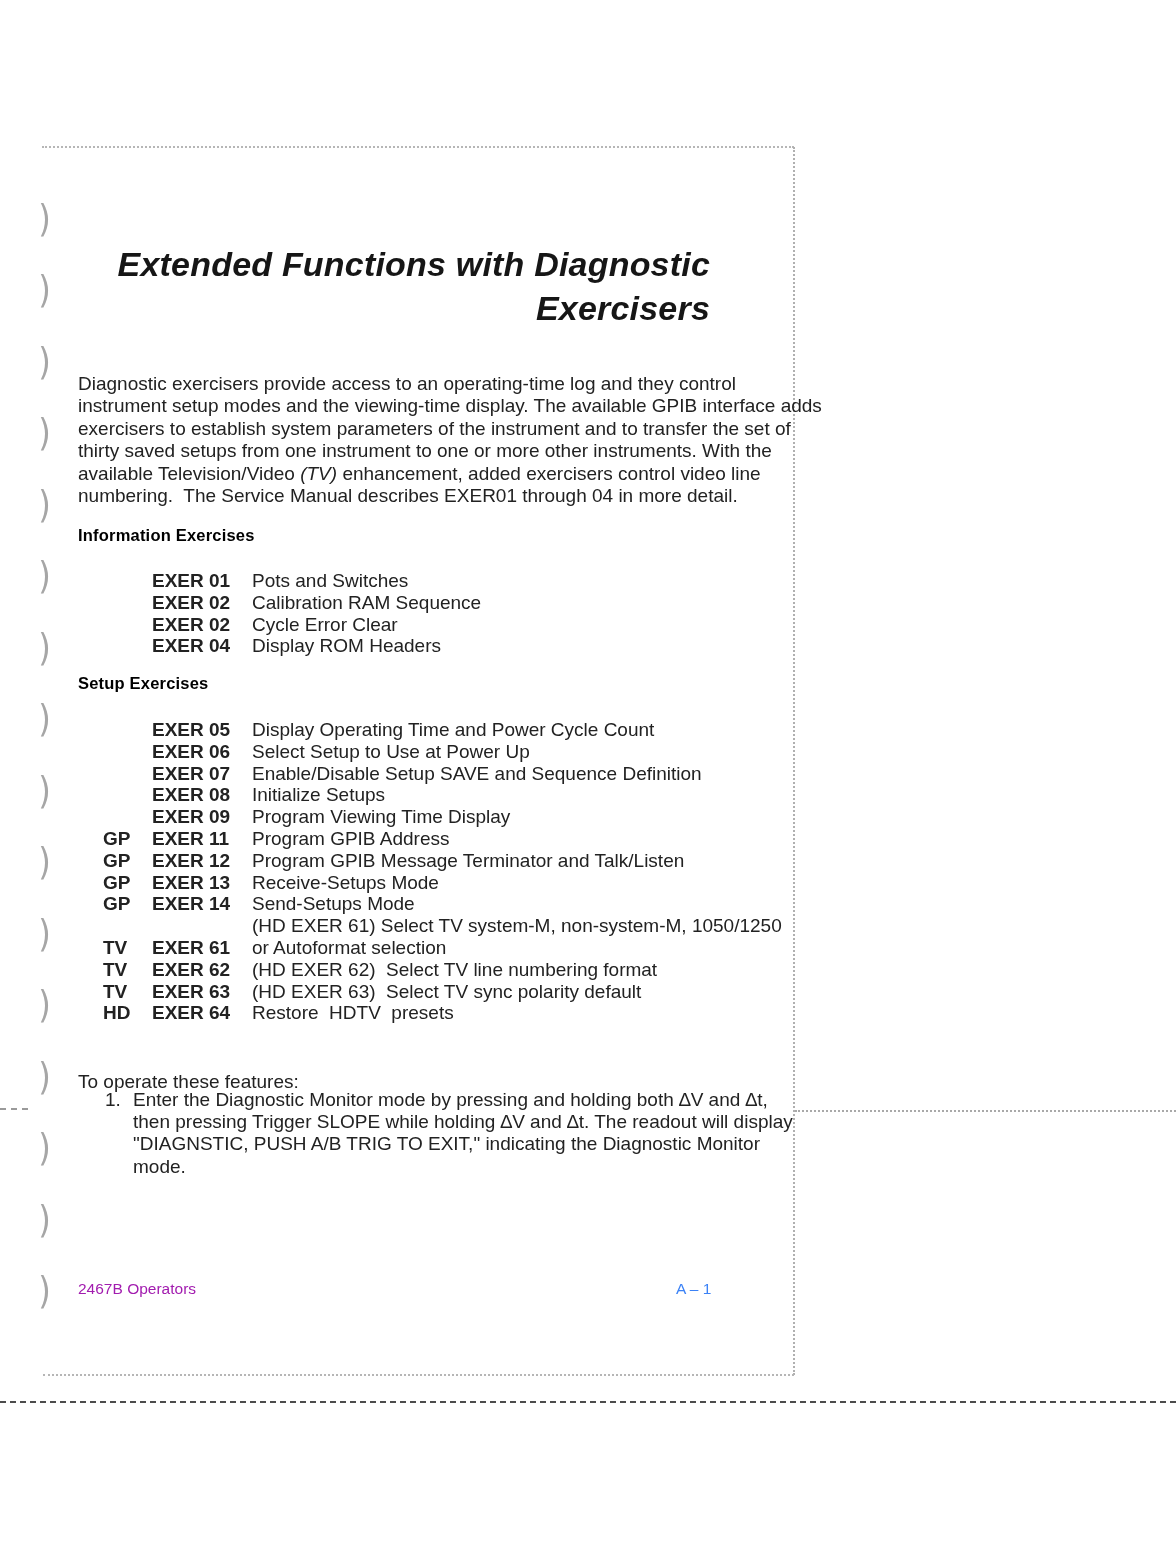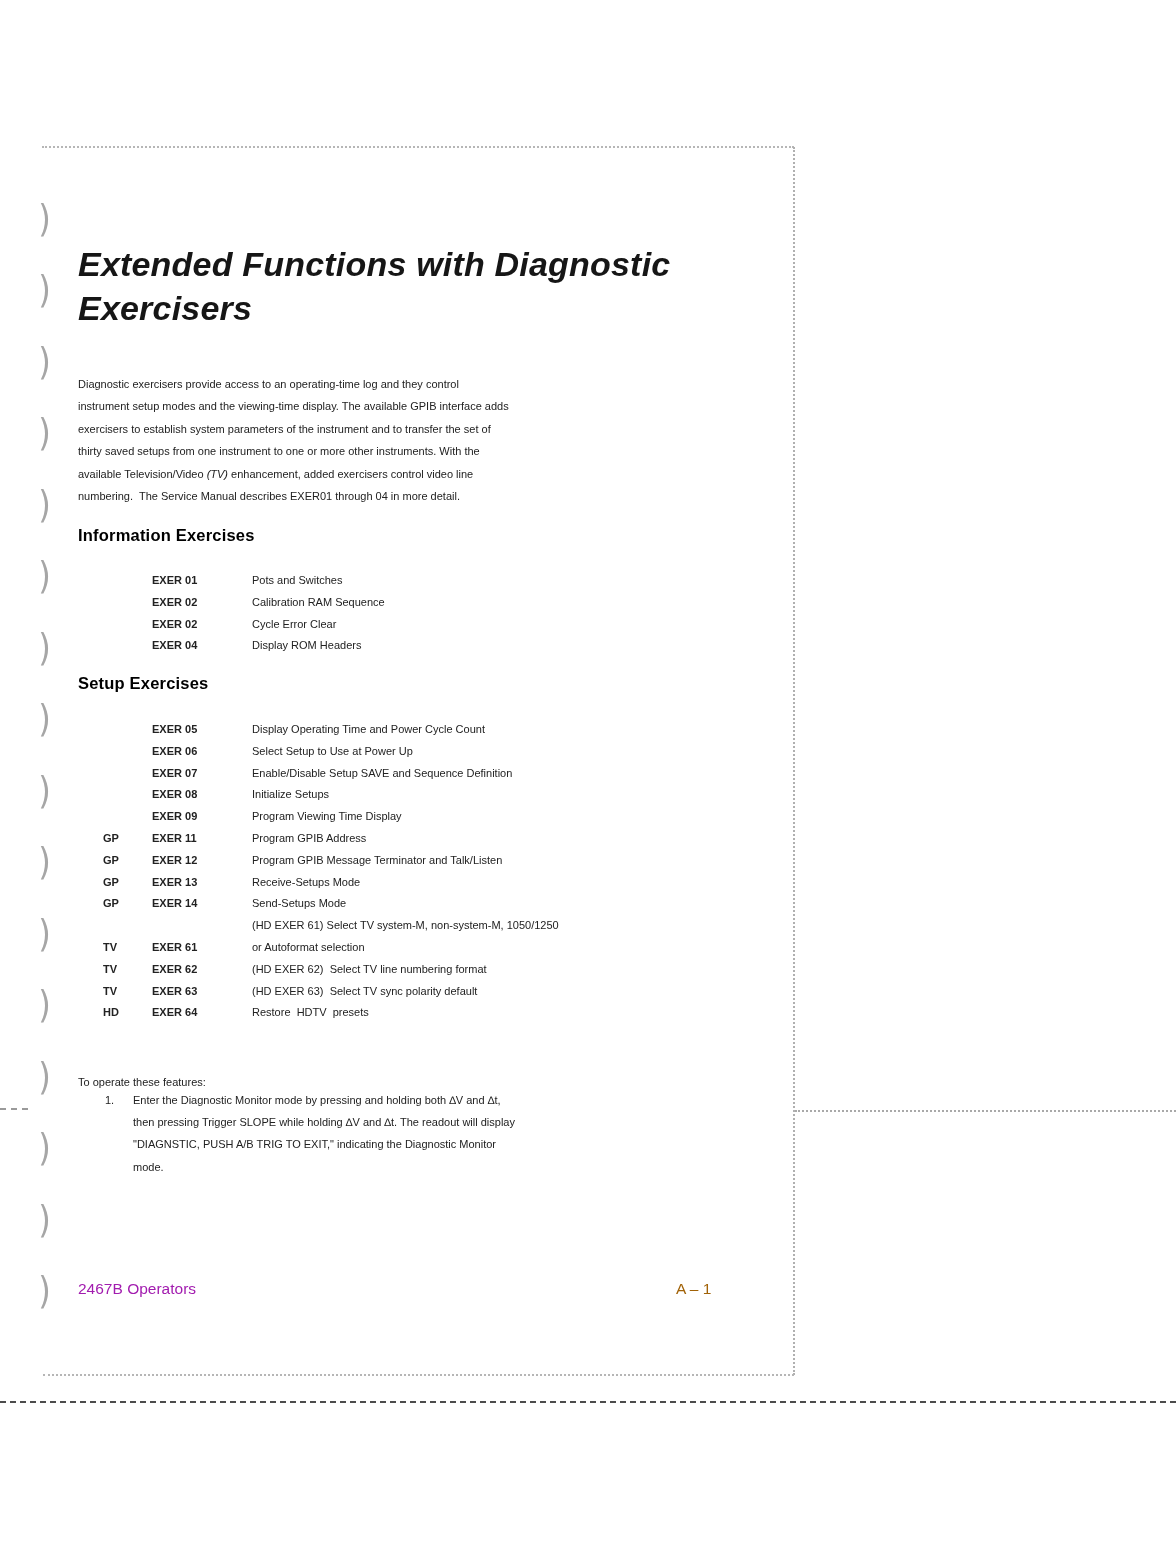--- a/index.html
+++ b/index.html
@@ -18,45 +18,45 @@
   .crease-left{left:0;top:1108px;width:28px;height:0;border-top:2px dashed #9a9a9a;}
   .scan-bottom{left:0;top:1401px;width:1176px;height:0;border-top:2px dashed #4c4c4c;}
   
   .holes i{
     position:absolute;left:36px;width:30px;height:46px;
     font-style:normal;font-family:"DejaVu Sans",sans-serif;
     font-size:38px;line-height:46px;color:#a6a6a6;transform:scaleX(0.85);
   }
   
   .title{
-    left:78px;top:242px;width:632px;margin:0;text-align:left;
+    left:78px;top:242px;width:632px;margin:0;text-align:right;
     font-size:34px;line-height:44px;font-weight:bold;font-style:italic;
     color:#161616;letter-spacing:0.2px;
   }
-  .bodytext{font-size:11px;color:#222;}
+  .bodytext{font-size:19px;color:#222;}
   .line{white-space:pre;}
   .intro{left:78px;top:373px;line-height:22.4px;}
   h2.sect{
     position:absolute;left:78px;margin:0;font-size:16.5px;font-weight:bold;
     color:#000000;letter-spacing:0.2px;
   }
   .sect-info{top:526px;}
   .sect-setup{top:674px;}
   .exlist{left:78px;}
   .list-info{top:570px;}
   .list-setup{top:719px;}
   .exrow{display:flex;align-items:flex-end;line-height:21.8px;padding-left:25px;}
   .pfx{width:49px;font-weight:bold;flex:none;}
   .code{width:100px;font-weight:bold;flex:none;}
   .desc{flex:none;}
   .operate{left:78px;top:1049px;line-height:22px;margin-top:22px;}
   .step{left:105px;top:1089px;display:flex;line-height:22.2px;}
   .step .num{width:28px;flex:none;}
   .footer-left{left:78px;top:1280px;font-size:15.5px;color:#a21caf;}
-  .footer-right{left:676px;top:1280px;font-size:15.5px;color:#a16207;}
+  .footer-right{left:676px;top:1280px;font-size:15.5px;color:#3b82f6;}
   em{font-style:italic;}
 </style>
 </head>
 <body>
 
 <div class="edge edge-top"></div>
 <div class="edge edge-right"></div>
 <div class="edge edge-bottom"></div>
 <div class="edge crease-right"></div>
 <div class="edge crease-left"></div>

